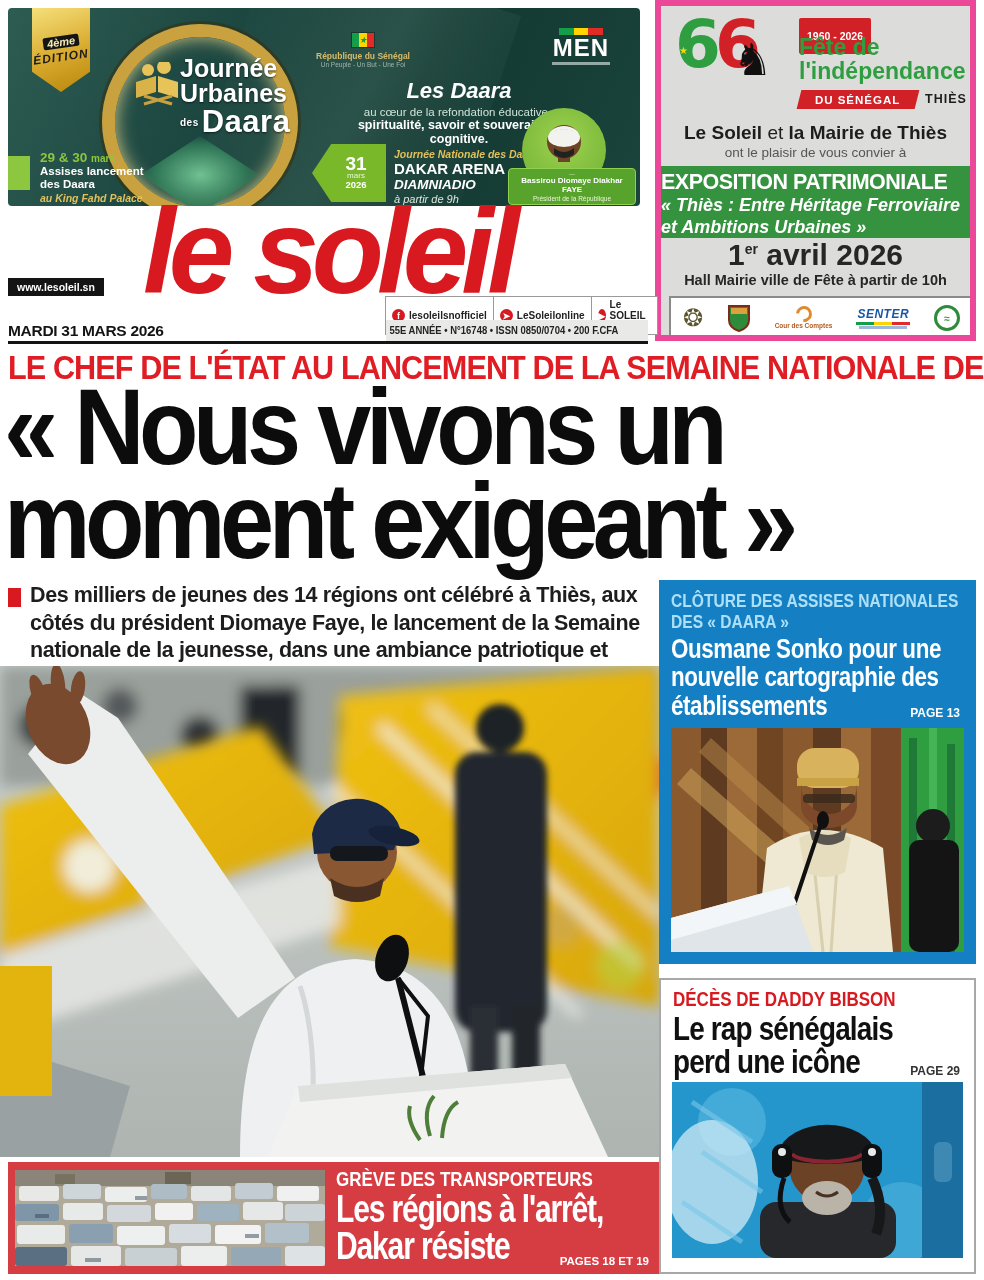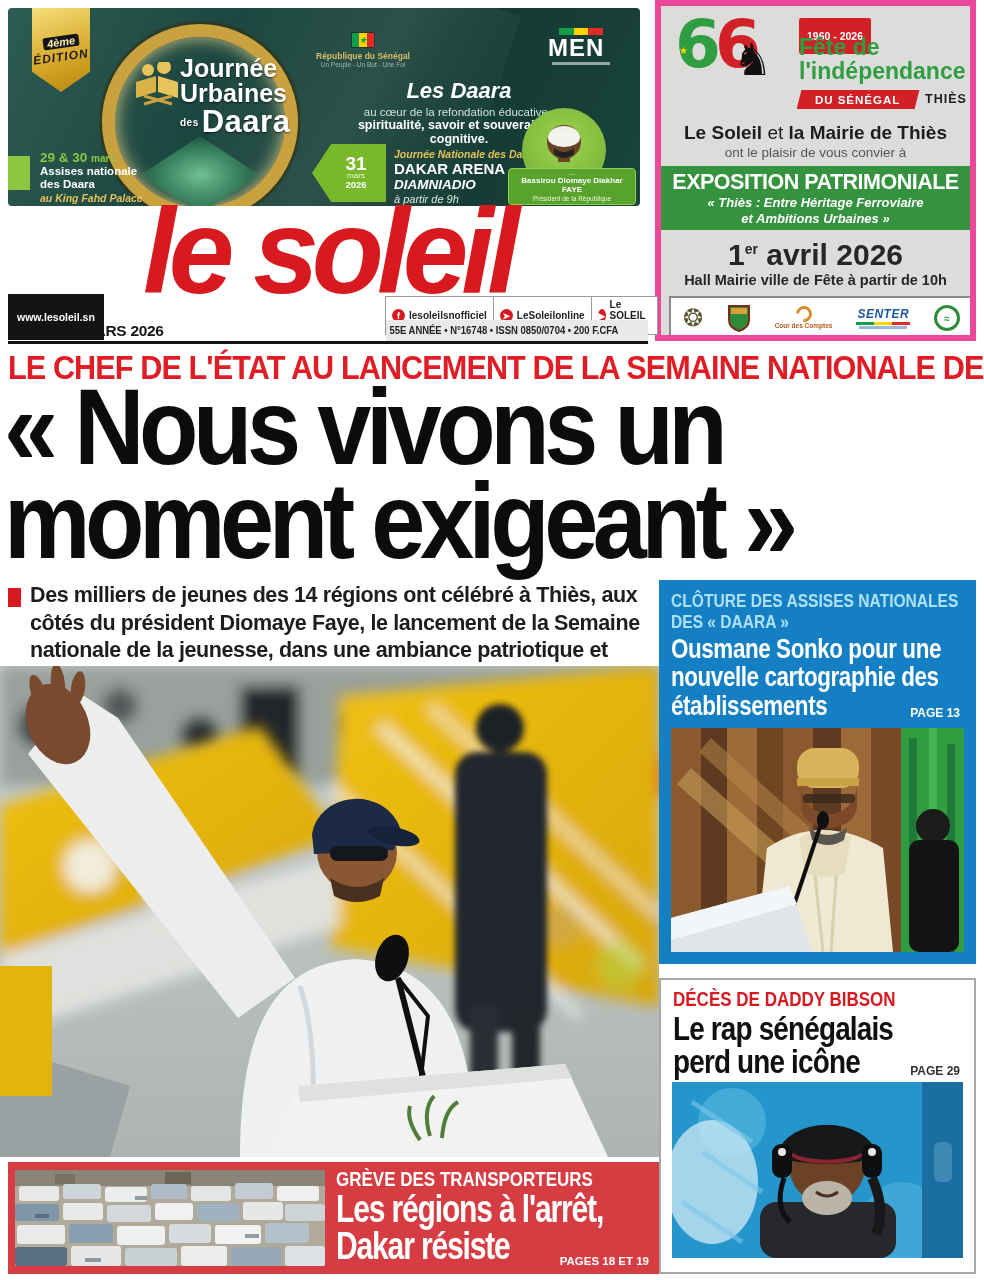--- a/index.html
+++ b/index.html
@@ -30,21 +30,21 @@
   .daara-logo-text .des { font-size:10px; vertical-align:6px; margin-right:3px; font-weight:600; }
   .daara-logo-text .l3 { font-size:31px; letter-spacing:.5px; }
   .flagSN { width:24px; height:16px; display:flex; border:1px solid rgba(0,0,0,.3); }
   .flagSN i { flex:1; position:relative; }
   .flagSN i:nth-child(1){ background:#159e49; } .flagSN i:nth-child(2){ background:#ffd500; } .flagSN i:nth-child(3){ background:#e02b27; }
   .flagSN .star { position:absolute; left:50%; top:50%; transform:translate(-50%,-55%); color:#159e49; font-size:9px; }
   .rep-block { position:absolute; left:300px; top:24px; width:110px; text-align:center; }
   .rep-block .flagSN { margin:0 auto 3px auto; }
   .rep-name { font-size:8.5px; font-weight:700; color:#d8bb6a; }
   .rep-motto { font-size:6.5px; color:#9fb7ab; }
-  .men-block { position:absolute; left:540px; top:20px; width:66px; text-align:left; }
+  .men-block { position:absolute; left:540px; top:20px; width:66px; text-align:center; }
   .men-flagbar { width:44px; height:7px; margin:0 auto 2px auto; display:flex; }
   .men-flagbar i { flex:1; } .men-flagbar i:nth-child(1){background:#159e49;} .men-flagbar i:nth-child(2){background:#ffd500;} .men-flagbar i:nth-child(3){background:#e02b27;}
   .men-word { color:#fff; font-weight:900; font-size:24px; letter-spacing:1px; line-height:.9; }
   .men-sub { width:58px; height:3px; background:rgba(255,255,255,.55); margin:3px auto 0 auto; }
   .daara-tag { position:absolute; left:306px; top:70px; width:290px; text-align:center; color:#fff; }
   .daara-tag .t1 { font-style:italic; font-weight:700; font-size:22px; }
   .daara-tag .t2 { font-size:11.5px; color:#cfe3d8; margin-top:2px; }
   .daara-tag .t3,.daara-tag .t4 { font-size:12.5px; font-weight:800; }
   .assises { position:absolute; left:0; top:142px; }
   .assises .sq { position:absolute; left:0; top:6px; width:22px; height:34px; background:#8dc63f; }
@@ -78,43 +78,43 @@
   .logo66 .star6 { position:absolute; left:4px; top:34px; font-size:10px; color:#ffd500; }
   .years-box { position:absolute; left:138px; top:12px; background:#d22027; color:#fff; font-weight:800; font-size:10.5px; padding:12px 8px; border-radius:2px; }
   .fete1 { position:absolute; left:138px; top:30px; color:#2f9e41; font-weight:800; font-size:23px; line-height:1; }
   .fete2 { position:absolute; left:138px; top:54px; color:#2f9e41; font-weight:800; font-size:23px; line-height:1; }
   .ribbonDS { position:absolute; left:138px; top:84px; width:118px; height:19px; background:#d22027; transform:skewX(-14deg); display:flex; align-items:center; justify-content:center; }
   .ribbonDS span { transform:skewX(14deg); color:#fff; font-weight:800; font-size:11.5px; letter-spacing:1px; }
   .thies { position:absolute; left:264px; top:86px; color:#1d1d1d; font-weight:900; font-size:12.5px; letter-spacing:1px; }
   .invite1 { position:absolute; left:0; top:116px; width:100%; text-align:center; font-size:19px; color:#1d1d1d; }
   .invite1 b { font-weight:800; }
   .invite2 { position:absolute; left:0; top:139px; width:100%; text-align:center; font-size:13.5px; color:#555; }
-  .green-band { position:absolute; left:0; top:160px; width:100%; height:64px; background:#35923f; color:#fff; text-align:center; }
+  .green-band { position:absolute; left:0; top:160px; width:100%; height:72px; background:#35923f; color:#fff; }
   .green-band .g1 { font-weight:900; font-size:21.5px; letter-spacing:-.5px; margin-top:4px; }
-  .green-band .g2,.green-band .g3 { font-style:italic; font-weight:700; font-size:13px; line-height:1.2; }
+  .green-band .g2,.green-band .g3 { font-style:italic; font-weight:700; font-size:18px; line-height:1.2; }
   .expo-date { position:absolute; left:0; top:232px; width:100%; text-align:center; font-weight:900; font-size:30px; color:#262626; }
   .expo-date sup { font-size:14px; }
   .expo-venue { position:absolute; left:0; top:266px; width:100%; text-align:center; font-weight:800; font-size:14.5px; color:#262626; }
   .logo-strip { position:absolute; left:8px; top:290px; width:305px; height:44px; background:#fff; border:2px solid #8a8a8a; display:flex; align-items:center; justify-content:space-around; }
   .medal { font-size:24px; color:#5c5530; }
   .mini-shield { width:24px; height:28px; }
   .ccomptes { text-align:center; line-height:1; }
   .ccomptes .ring { width:16px; height:16px; border:3px solid #e08a2e; border-radius:50%; border-left-color:transparent; margin:0 auto; transform:rotate(-40deg); }
   .ccomptes .cc-t { font-size:6.5px; font-weight:800; color:#b55b1e; margin-top:1px; }
   .senter { text-align:center; }
   .senter .s-t { font-style:italic; font-weight:900; font-size:12px; color:#1a56a8; letter-spacing:.5px; }
   .senter .s-bar { height:3px; width:54px; margin:1px auto 0 auto; background:linear-gradient(90deg,#159e49 33%,#ffd500 33% 66%,#e02b27 66%); }
   .senter .s-sub { height:3px; width:48px; background:#9db8d8; margin:1px auto 0 auto; }
   .sones { width:26px; height:26px; border:3px solid #2e8b3a; border-radius:50%; display:flex; align-items:center; justify-content:center; color:#2e8b3a; font-size:10px; font-weight:900; }
 
   
   .masthead { left:8px; top:206px; width:640px; height:138px; }
   .soleil-logo { position:absolute; left:0; top:-14px; width:640px; text-align:center; font-size:118px; line-height:1;
                  font-weight:900; font-style:italic; color:#d8191f; letter-spacing:-7px; transform:scaleY(1.02); }
-  .www-box { position:absolute; left:0; top:88px; background:#141414; color:#fff; font-weight:700; font-size:10.5px; padding:17px 9px; }
+  .www-box { position:absolute; left:0; top:72px; background:#141414; color:#fff; font-weight:700; font-size:10.5px; padding:3px 9px; }
   .social-bar { position:absolute; left:378px; top:90px; display:flex; }
   .social-item { border:1px solid #9a9a9a; background:#fff; display:flex; align-items:center; padding:2px 6px; margin-left:-1px; }
   .social-ic { width:13px; height:13px; border-radius:50%; background:#d8191f; color:#fff; font-size:9px; font-weight:800;
                display:flex; align-items:center; justify-content:center; margin-right:4px; }
   .social-label { font-size:10px; font-weight:700; color:#222; }
   .date-row { position:absolute; left:0; top:114px; width:640px; border-bottom:3px solid #141414; height:24px; }
   .paper-date { position:absolute; left:0; top:2px; font-weight:900; font-size:15.5px; color:#141414; letter-spacing:-.3px; }
   .edition-strip { position:absolute; left:378px; top:0; width:262px; height:21px; background:#e9e9e8; overflow:hidden; }
   .edition-strip .cx { font-size:11px; font-weight:700; color:#222; padding:4px 0 0 4px; }
 
@@ -200,21 +200,21 @@
   <div class="daara-tag">
     <div class="t1">Les Daara</div>
     <div class="t2">au cœur de la refondation éducative :</div>
     <div class="t3">spiritualité, savoir et souveraineté</div>
     <div class="t4">cognitive.</div>
   </div>
   <div class="assises">
     <div class="sq"></div>
     <div class="txt">
       <div class="d1"><span>29 &amp; 30</span> <small>mars</small></div>
-      <div class="d2">Assises nationale</div>
+      <div class="d2">Assises lancement</div>
       <div class="d3">des Daara</div>
       <div class="d4">au King Fahd Palace</div>
     </div>
   </div>
   <div class="arrow31">
     <span class="a1">31</span>
     <span class="a2">mars</span>
     <span class="a3">2026</span>
   </div>
   <div class="event-block">

